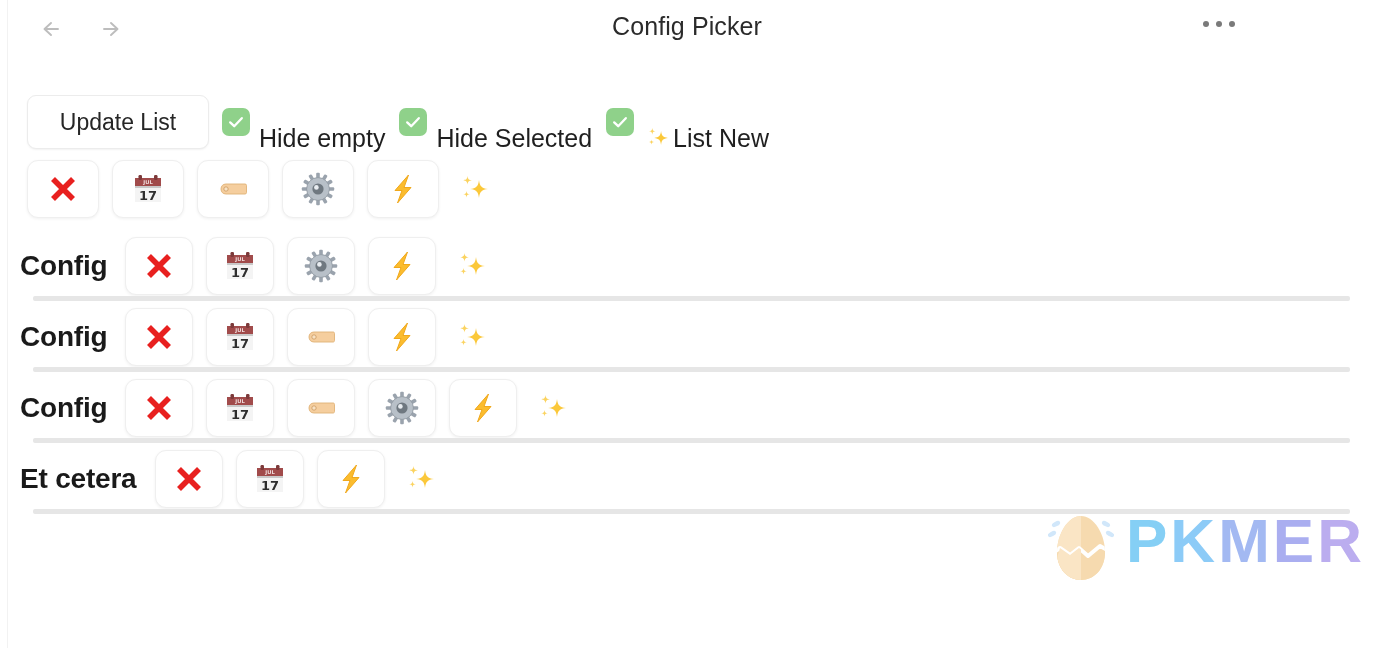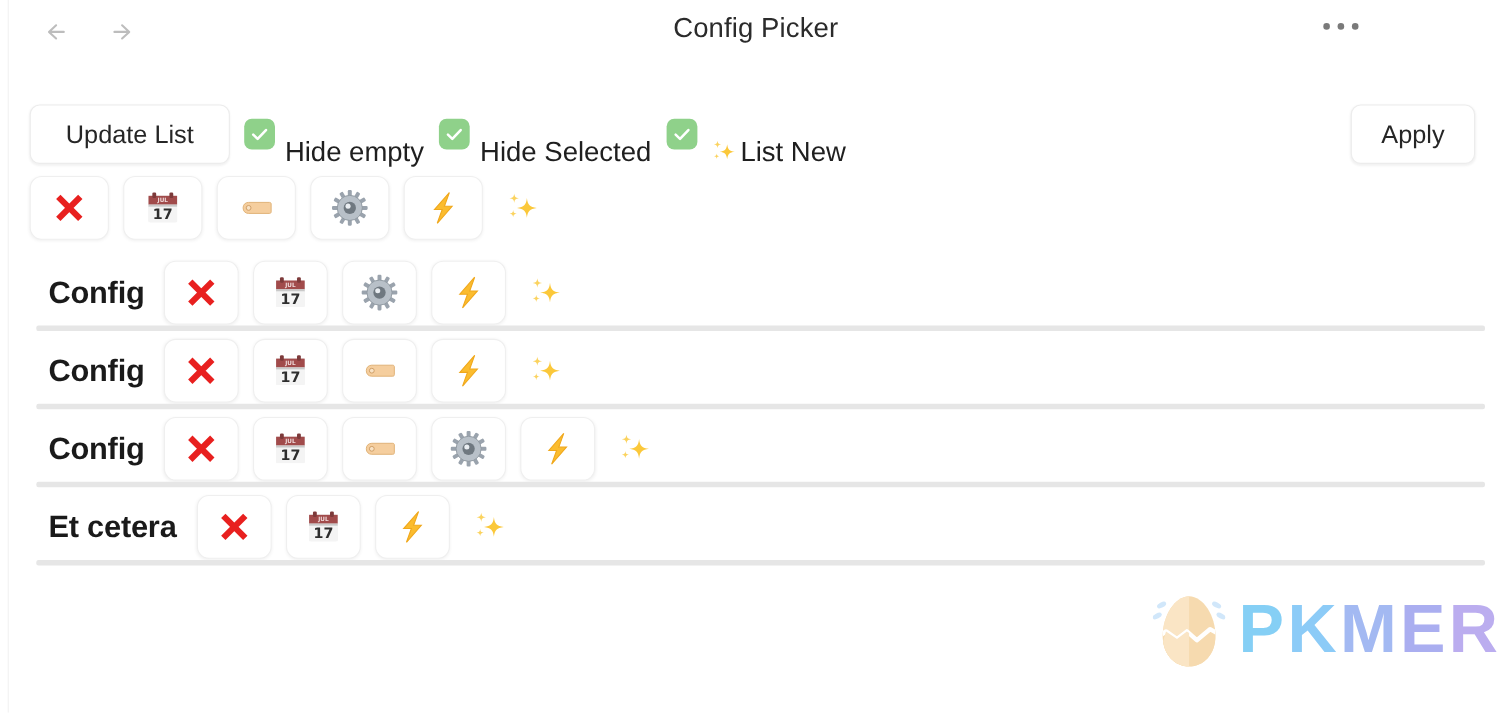--- a/index.html
+++ b/index.html
@@ -115,21 +115,21 @@
     width: 46px; height: 58px; flex: 0 0 auto;
   }
 
   .list {
     position: absolute; left: 0; top: 230px; width: 1374px;
   }
   .list-row {
     position: relative;
     height: 71px;
     display: flex; align-items: center;
-    padding-left: 44px;
+    padding-left: 20px;
   }
   .row-label {
     font-size: 28px; font-weight: 700; color: #1a1a1a;
     white-space: nowrap;
     margin-right: 18px;
     letter-spacing: -.2px;
   }
   .row-icons {
     display: flex; align-items: center; gap: 13px;
   }
@@ -138,22 +138,22 @@
     width: 1317px; height: 5px;
     background: #e6e6e6;
     border-radius: 2px;
   }
 
   
   svg.gl { display:block; }
 
   
   .watermark {
-    position: absolute; left: 1048px; top: 536px;
-    display: flex; align-items: center; gap: 12px;
+    position: absolute; left: 1048px; top: 510px;
+    display: flex; align-items: flex-start; gap: 12px;
     opacity: .95;
     filter: blur(.4px);
   }
   .wm-text {
     font-size: 62px; font-weight: 700; letter-spacing: 3px;
     font-family: "Liberation Sans", sans-serif;
     line-height: 1;
   }
   .wm-p { color: #7fcdf5; }
   .wm-k { color: #86c9f7; }
@@ -230,21 +230,20 @@
                 <path d="M21 8 C21.8 14.4 23.6 16.2 30 17 C23.6 17.8 21.8 19.6 21 26 C20.2 19.6 18.4 17.8 12 17 C18.4 16.2 20.2 14.4 21 8 Z" fill="#fbc83a"></path>
                 <path d="M9.5 4 C9.9 7.1 10.7 7.9 13.8 8.3 C10.7 8.7 9.9 9.5 9.5 12.6 C9.1 9.5 8.3 8.7 5.2 8.3 C8.3 7.9 9.1 7.1 9.5 4 Z" fill="#fbd35f"></path>
                 <path d="M8.5 19 C8.8 21.4 9.4 22 11.8 22.3 C9.4 22.6 8.8 23.2 8.5 25.6 C8.2 23.2 7.6 22.6 5.2 22.3 C7.6 22 8.2 21.4 8.5 19 Z" fill="#fbd35f"></path>
               </svg>
             </span>
             <span>List New</span>
           </span>
         </label>
       </div>
 
-    <div class="btn btn-apply">Apply</div>
   </div>
 
   <div class="filter-row">
       <div class="icon-btn">
         <span style="display: flex; align-items: center; justify-content: center;">
           <svg class="gl" width="34" height="34" viewBox="0 0 34 34">
             <path d="M7 7 L27 27 M27 7 L7 27" stroke="#e8201f" stroke-width="5.6" stroke-linecap="butt"></path>
           </svg>
         </span>
       </div>

